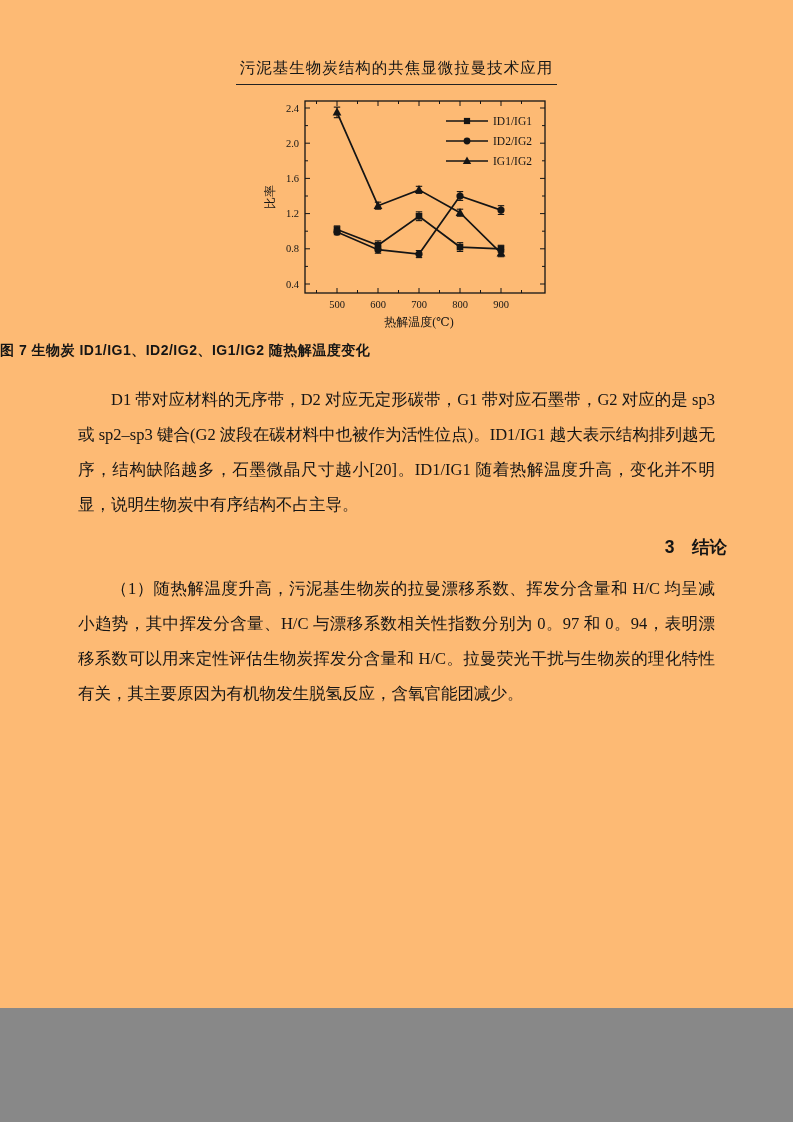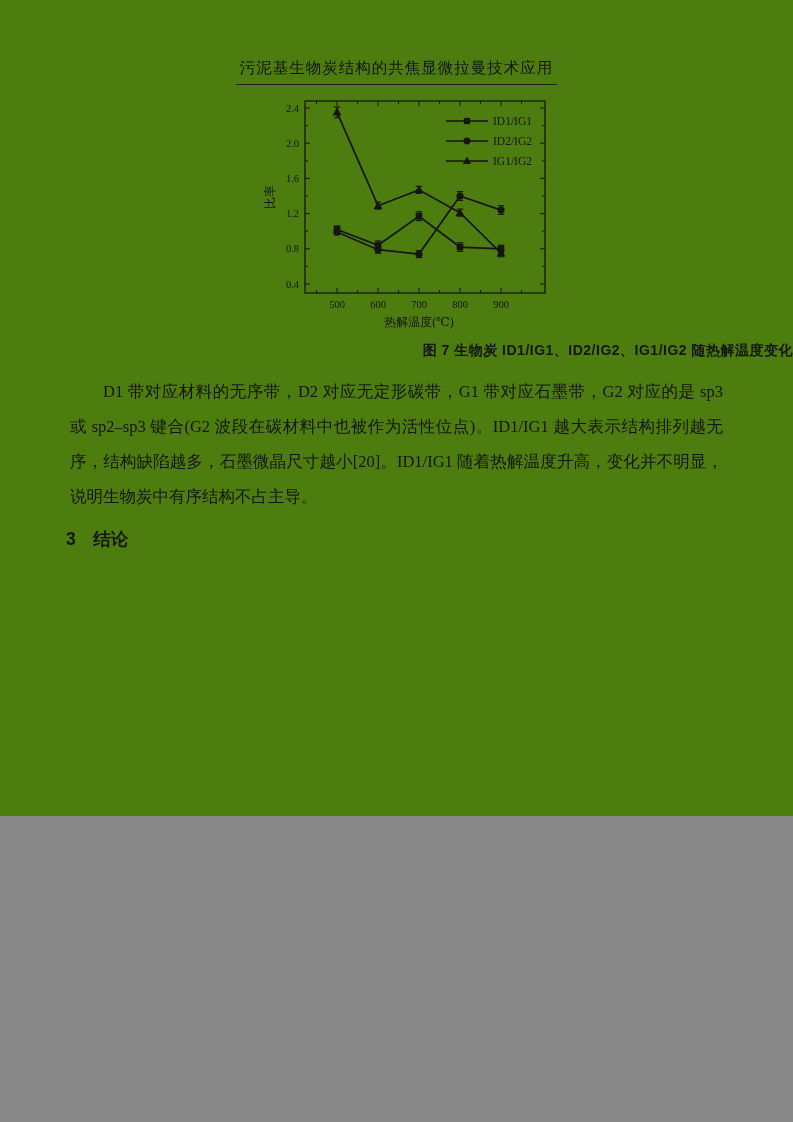--- a/index.html
+++ b/index.html
@@ -1,59 +1,60 @@
 <!DOCTYPE html>
 <html><head>
 <meta charset="utf-8">
 <style>
   html,body { margin:0; padding:0; background:#888; }
   .page {
     position:relative;
-    width:793px; height:816px;
+    width:793px; height:1008px;
     margin:0 auto;
-    background:#4d7c0f;
+    background:#fdba74;
     font-family:"Liberation Serif","DejaVu Serif",serif;
     color:#151515;
     overflow:hidden;
   }
   .page-header { padding-top:58px; text-align:center; }
   .header-title {
     display:inline-block;
     font-size:15.5px;
     letter-spacing:1px;
     padding:0 4px 5px 4px;
     border-bottom:1.5px solid #222;
   }
   .figure-wrap { margin-top:8px; text-align:center; }
   .figure-svg { display:block; margin:0 auto; position:relative; left:18px; }
   .figure-svg text { font-family:"Liberation Serif","DejaVu Serif",serif; fill:#151515; }
   .figure-svg .tick { font-size:10.5px; }
   .figure-svg .legend { font-size:11.5px; }
   .figure-svg .axis { font-size:12px; }
   .figure-caption {
     margin-top:7px;
-    text-align:right;
+    text-align:left;
     font-family:"Liberation Sans","DejaVu Sans",sans-serif;
     font-weight:bold;
     font-size:14px;
     letter-spacing:0.5px;
   }
   .body-text { padding:10px 66px 0 66px; }
   .para {
-    margin:4px;
+    margin:12px;
     font-size:16.5px;
     line-height:35px;
     text-align:justify;
   }
   .para.indent { text-indent:2em; }
   .conclusion-heading {
     margin:13px 0 9px 0;
     font-family:"Liberation Sans","DejaVu Sans",sans-serif;
     font-weight:bold;
     font-size:17.5px;
+    text-align:right;
   }
   .page-footer {
     position:absolute; left:64px; right:64px; top:1048px;
   }
   .footer-rule { display:block; width:100%; height:7px; }
   .footer-row { position:relative; height:18px; font-family:"Liberation Sans","DejaVu Sans",sans-serif; }
   .page-number {
     position:absolute; left:0; right:0; 
     font-size:11.5px; top:12px;
   }
@@ -207,20 +208,21 @@
         <text x="233" y="72" class="legend">IG1/IG2</text>
         <text x="159" y="233" text-anchor="middle" class="axis">热解温度(℃)</text>
         <text transform="translate(14,104) rotate(-90)" text-anchor="middle" class="axis">比率</text>
       </svg>
     <div class="figure-caption">图 7  生物炭 ID1/IG1、ID2/IG2、IG1/IG2 随热解温度变化</div>
   </div>
 
   <div class="body-text">
     <p class="para indent">D1 带对应材料的无序带，D2 对应无定形碳带，G1 带对应石墨带，G2 对应的是 sp3 或 sp2–sp3 键合(G2 波段在碳材料中也被作为活性位点)。ID1/IG1 越大表示结构排列越无序，结构缺陷越多，石墨微晶尺寸越小[20]。ID1/IG1 随着热解温度升高，变化并不明显，说明生物炭中有序结构不占主导。</p>
     <h2 class="conclusion-heading">3　结论</h2>
+    <p class="para indent">（1）随热解温度升高，污泥基生物炭的拉曼漂移系数、挥发分含量和 H/C 均呈减小趋势，其中挥发分含量、H/C 与漂移系数相关性指数分别为 0。97 和 0。94，表明漂移系数可以用来定性评估生物炭挥发分含量和 H/C。拉曼荧光干扰与生物炭的理化特性有关，其主要原因为有机物发生脱氢反应，含氧官能团减少。</p>
   </div>
 
   <div class="page-footer">
     <svg class="footer-rule" width="665" height="7" viewBox="0 0 665 7" preserveAspectRatio="none">
       <line x1="0" y1="3.5" x2="665" y2="3.5" stroke="#0a0a0a" stroke-width="1.4"></line>
       <polygon points="8,3.5 332,0.4 657,3.5 332,6.6" fill="#0a0a0a"></polygon>
     </svg>
     <div class="footer-row">
       <span class="page-number">18</span>
       <span class="issue-label">2022.No.2</span>

